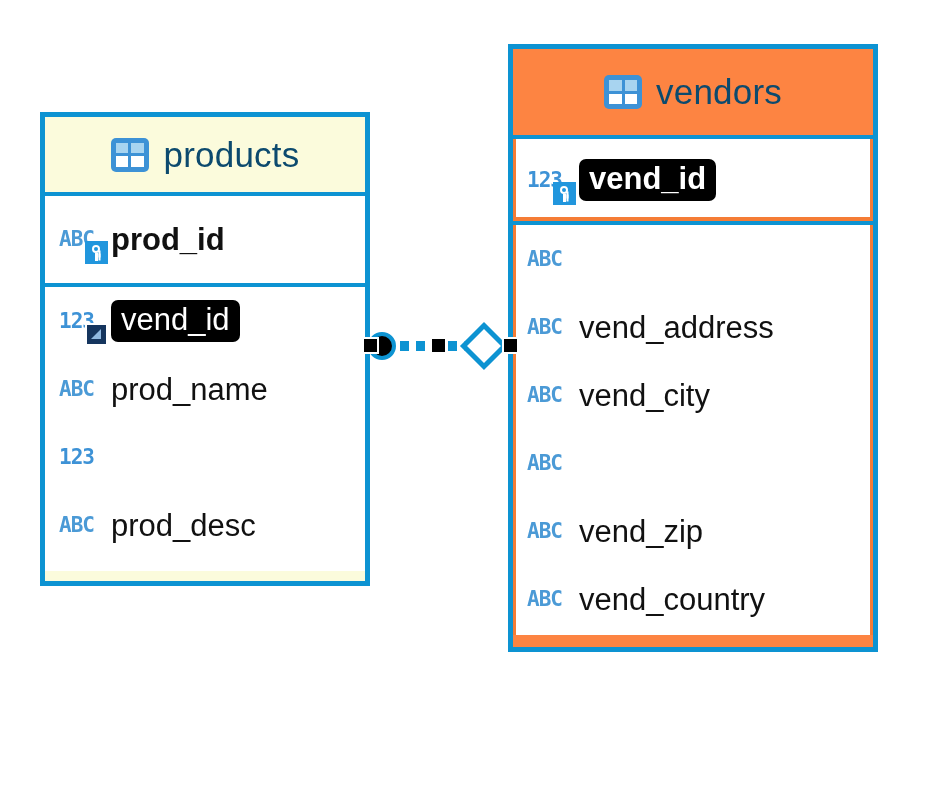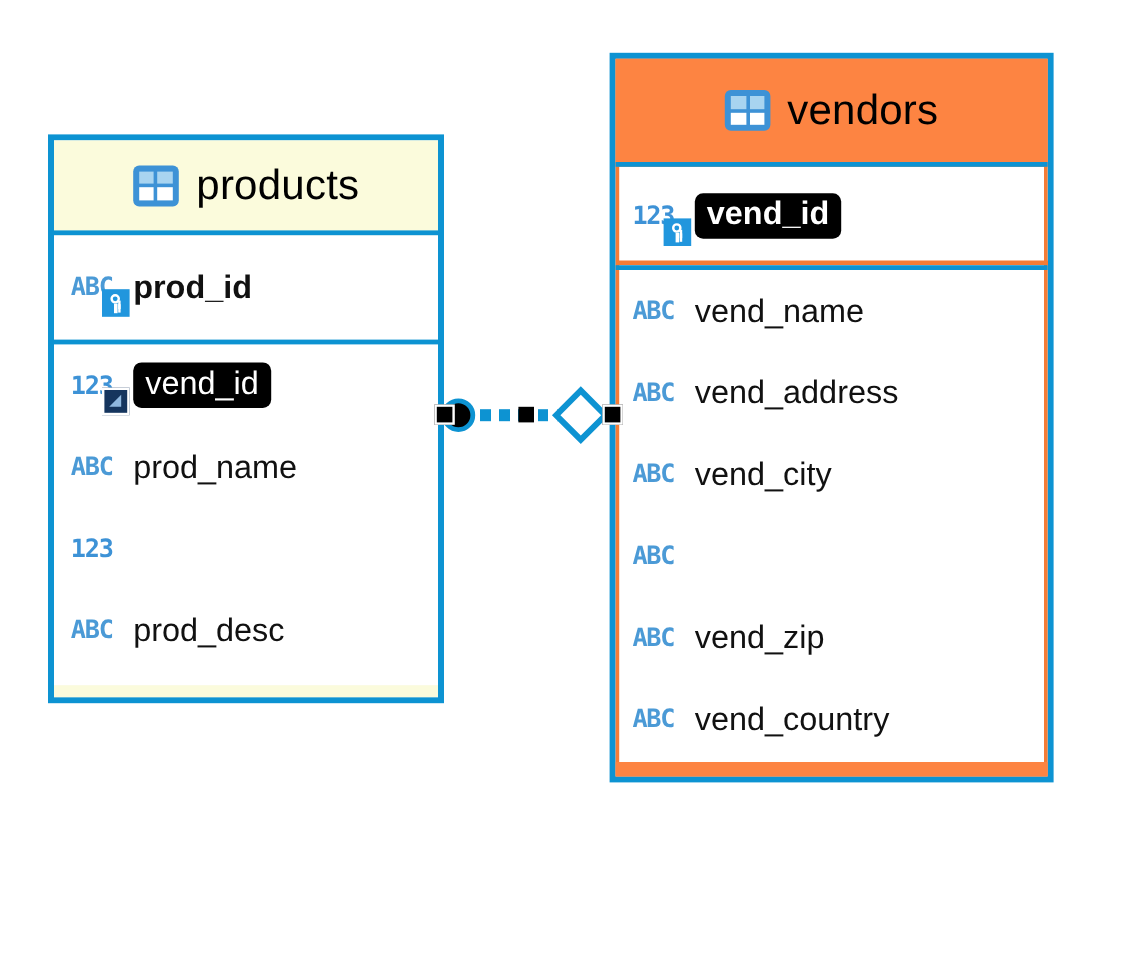--- a/index.html
+++ b/index.html
@@ -77,21 +77,21 @@
     border-bottom: 4px solid #0d93d2;
     gap: 15px;
   }
   .vendors .ent-header {
     background: #fd8442;
     height: 90px;
     border-bottom: 4px solid #0d93d2;
   }
   .ent-title {
     font-size: 35px;
-    color: #000000;
+    color: #0c4a6e;
     letter-spacing: 0.2px;
     white-space: nowrap;
   }
 
   
   .tbl-icon {
     width: 38px;
     height: 34px;
     border-radius: 5px;
     background: #3d92d6;
@@ -203,21 +203,21 @@
     top: 4px;
     width: 0;
     height: 0;
     border-left: 10px solid #8fb8e0;
     border-bottom: 10px solid transparent;
     transform: rotate(180deg);
   }
 
   
   .fname {
-    font-size: 27px;
+    font-size: 31px;
     color: #111111;
     white-space: nowrap;
     line-height: 1;
     border-radius: 17px;
   }
   .fname.bold { font-weight: bold; }
 
   .hl {
     background: #000000;
     color: #ffffff;
@@ -369,21 +369,20 @@
           <span class="hl bold">vend_id</span>
         </span>
       </div>
 
       <div class="cols">
 
         <div class="col-row">
           <span class="dt">
             <span>ABC</span>
           </span>
-          <span class="fname">vend_name</span>
         </div>
 
         <div class="col-row">
           <span class="dt">
             <span>ABC</span>
           </span>
           <span class="fname">vend_address</span>
         </div>
 
         <div class="col-row">

